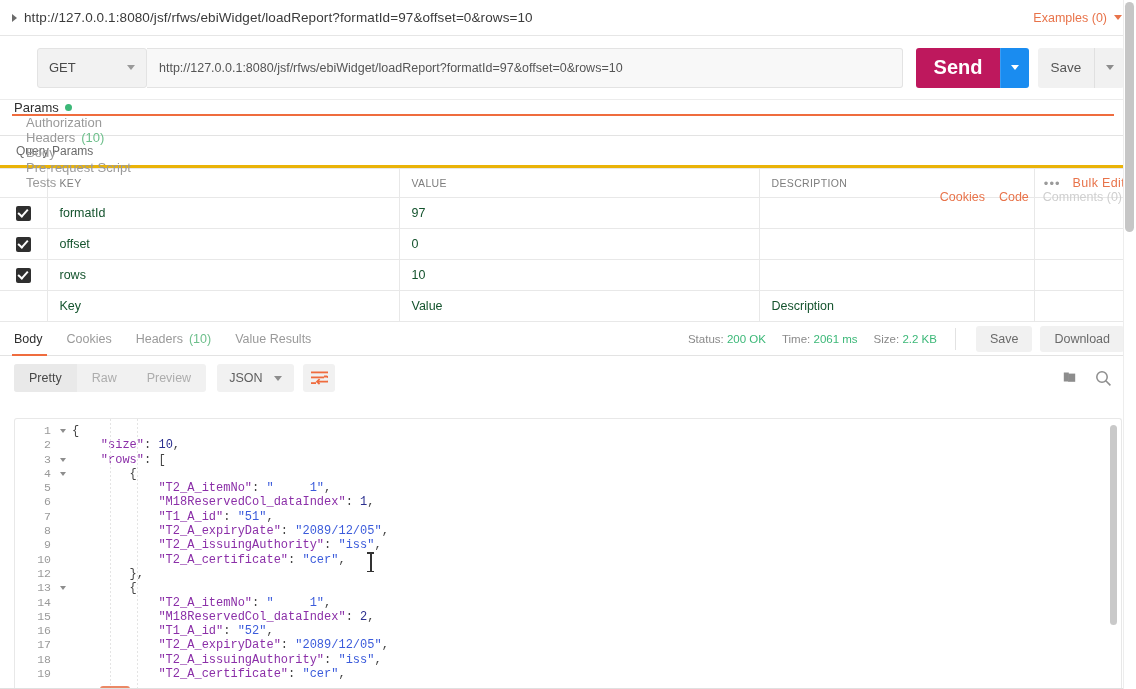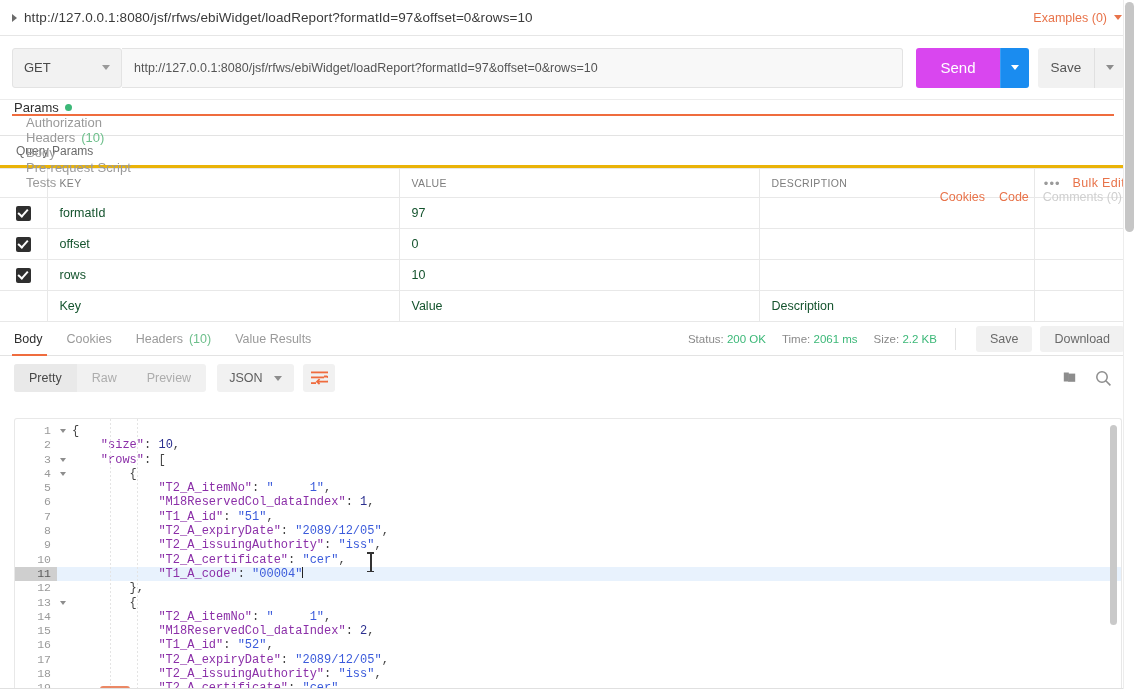--- a/index.html
+++ b/index.html
@@ -37,37 +37,37 @@
   
   .url-row {
     height: 64px; display: flex; align-items: center;
     padding: 0 12px; gap: 0; border-bottom: 1px solid #ececec;
     background:#fff;
   }
   .method-box {
     width: 110px; height: 40px; background: #f2f2f2;
     border: 1px solid #e3e3e3; border-radius: 3px;
     display: flex; align-items: center; padding: 0 11px;
-    font-size: 13px; color: #4a4a4a;
+    font-size: 13px; color: #4a4a4a; margin-left: 25px;
   }
   .method-box .m-caret {
     margin-left: auto; width: 0; height: 0;
     border-top: 5px solid #9a9a9a;
     border-left: 4.5px solid transparent;
     border-right: 4.5px solid transparent;
   }
   .url-input {
     flex: 1; height: 40px; background: #f8f8f8;
     border: 1px solid #e3e3e3; border-left: none; border-radius: 0 3px 3px 0;
     display: flex; align-items: center; padding: 0 12px;
     font-size: 12.5px; color: #555; margin-right: 13px;
   }
   .send-wrap { display: flex; height: 40px; margin-right: 9px; }
   .send-btn {
-    background: #d946ef; color: #fff; font-size: 15px; font-weight: normal;
+    background: #be185d; color: #fff; font-size: 20px; font-weight: bold;
     width: 84px; display: flex; align-items: center; justify-content: center;
     border-radius: 3px 0 0 3px;
   }
   .send-caret-btn {
     background: #1a8cf0; width: 29px; border-radius: 0 3px 3px 0;
     display: flex; align-items: center; justify-content: center;
     border-left: 1px solid #3d9cf3;
   }
   .send-caret { width:0;height:0;border-top:5px solid #fff;border-left:4.5px solid transparent;border-right:4.5px solid transparent; }
   .save-wrap { display: flex; height: 40px; }
@@ -442,21 +442,20 @@
         <div class="ln"><span class="num">1</span><span class="fold"><i></i></span><span class="src"><span class="p">{</span></span></div>
         <div class="ln"><span class="num">2</span><span class="fold"></span><span class="src">    <span class="k">"size"</span><span class="p">: </span><span class="n">10</span><span class="p">,</span></span></div>
         <div class="ln"><span class="num">3</span><span class="fold"><i></i></span><span class="src">    <span class="k">"rows"</span><span class="p">: [</span></span></div>
         <div class="ln"><span class="num">4</span><span class="fold"><i></i></span><span class="src">        <span class="p">{</span></span></div>
         <div class="ln"><span class="num">5</span><span class="fold"></span><span class="src">            <span class="k">"T2_A_itemNo"</span><span class="p">: </span><span class="s">"     1"</span><span class="p">,</span></span></div>
         <div class="ln"><span class="num">6</span><span class="fold"></span><span class="src">            <span class="k">"M18ReservedCol_dataIndex"</span><span class="p">: </span><span class="n">1</span><span class="p">,</span></span></div>
         <div class="ln"><span class="num">7</span><span class="fold"></span><span class="src">            <span class="k">"T1_A_id"</span><span class="p">: </span><span class="s">"51"</span><span class="p">,</span></span></div>
         <div class="ln"><span class="num">8</span><span class="fold"></span><span class="src">            <span class="k">"T2_A_expiryDate"</span><span class="p">: </span><span class="s">"2089/12/05"</span><span class="p">,</span></span></div>
         <div class="ln"><span class="num">9</span><span class="fold"></span><span class="src">            <span class="k">"T2_A_issuingAuthority"</span><span class="p">: </span><span class="s">"iss"</span><span class="p">,</span></span></div>
         <div class="ln"><span class="num">10</span><span class="fold"></span><span class="src">            <span class="k">"T2_A_certificate"</span><span class="p">: </span><span class="s">"cer"</span><span class="p">,</span></span></div>
-        <div class="ln active"><span class="num">11</span><span class="fold"></span><span class="src">            <span class="k">"T1_A_code"</span><span class="p">: </span><span class="s">"00004"</span><span class="caret-bar"></span></span></div>
         <div class="ln"><span class="num">12</span><span class="fold"></span><span class="src">        <span class="p">},</span></span></div>
         <div class="ln"><span class="num">13</span><span class="fold"><i></i></span><span class="src">        <span class="p">{</span></span></div>
         <div class="ln"><span class="num">14</span><span class="fold"></span><span class="src">            <span class="k">"T2_A_itemNo"</span><span class="p">: </span><span class="s">"     1"</span><span class="p">,</span></span></div>
         <div class="ln"><span class="num">15</span><span class="fold"></span><span class="src">            <span class="k">"M18ReservedCol_dataIndex"</span><span class="p">: </span><span class="n">2</span><span class="p">,</span></span></div>
         <div class="ln"><span class="num">16</span><span class="fold"></span><span class="src">            <span class="k">"T1_A_id"</span><span class="p">: </span><span class="s">"52"</span><span class="p">,</span></span></div>
         <div class="ln"><span class="num">17</span><span class="fold"></span><span class="src">            <span class="k">"T2_A_expiryDate"</span><span class="p">: </span><span class="s">"2089/12/05"</span><span class="p">,</span></span></div>
         <div class="ln"><span class="num">18</span><span class="fold"></span><span class="src">            <span class="k">"T2_A_issuingAuthority"</span><span class="p">: </span><span class="s">"iss"</span><span class="p">,</span></span></div>
         <div class="ln"><span class="num">19</span><span class="fold"></span><span class="src">            <span class="k">"T2_A_certificate"</span><span class="p">: </span><span class="s">"cer"</span><span class="p">,</span></span></div>
       </div>
     <div class="guide" style="left:95px"></div>

